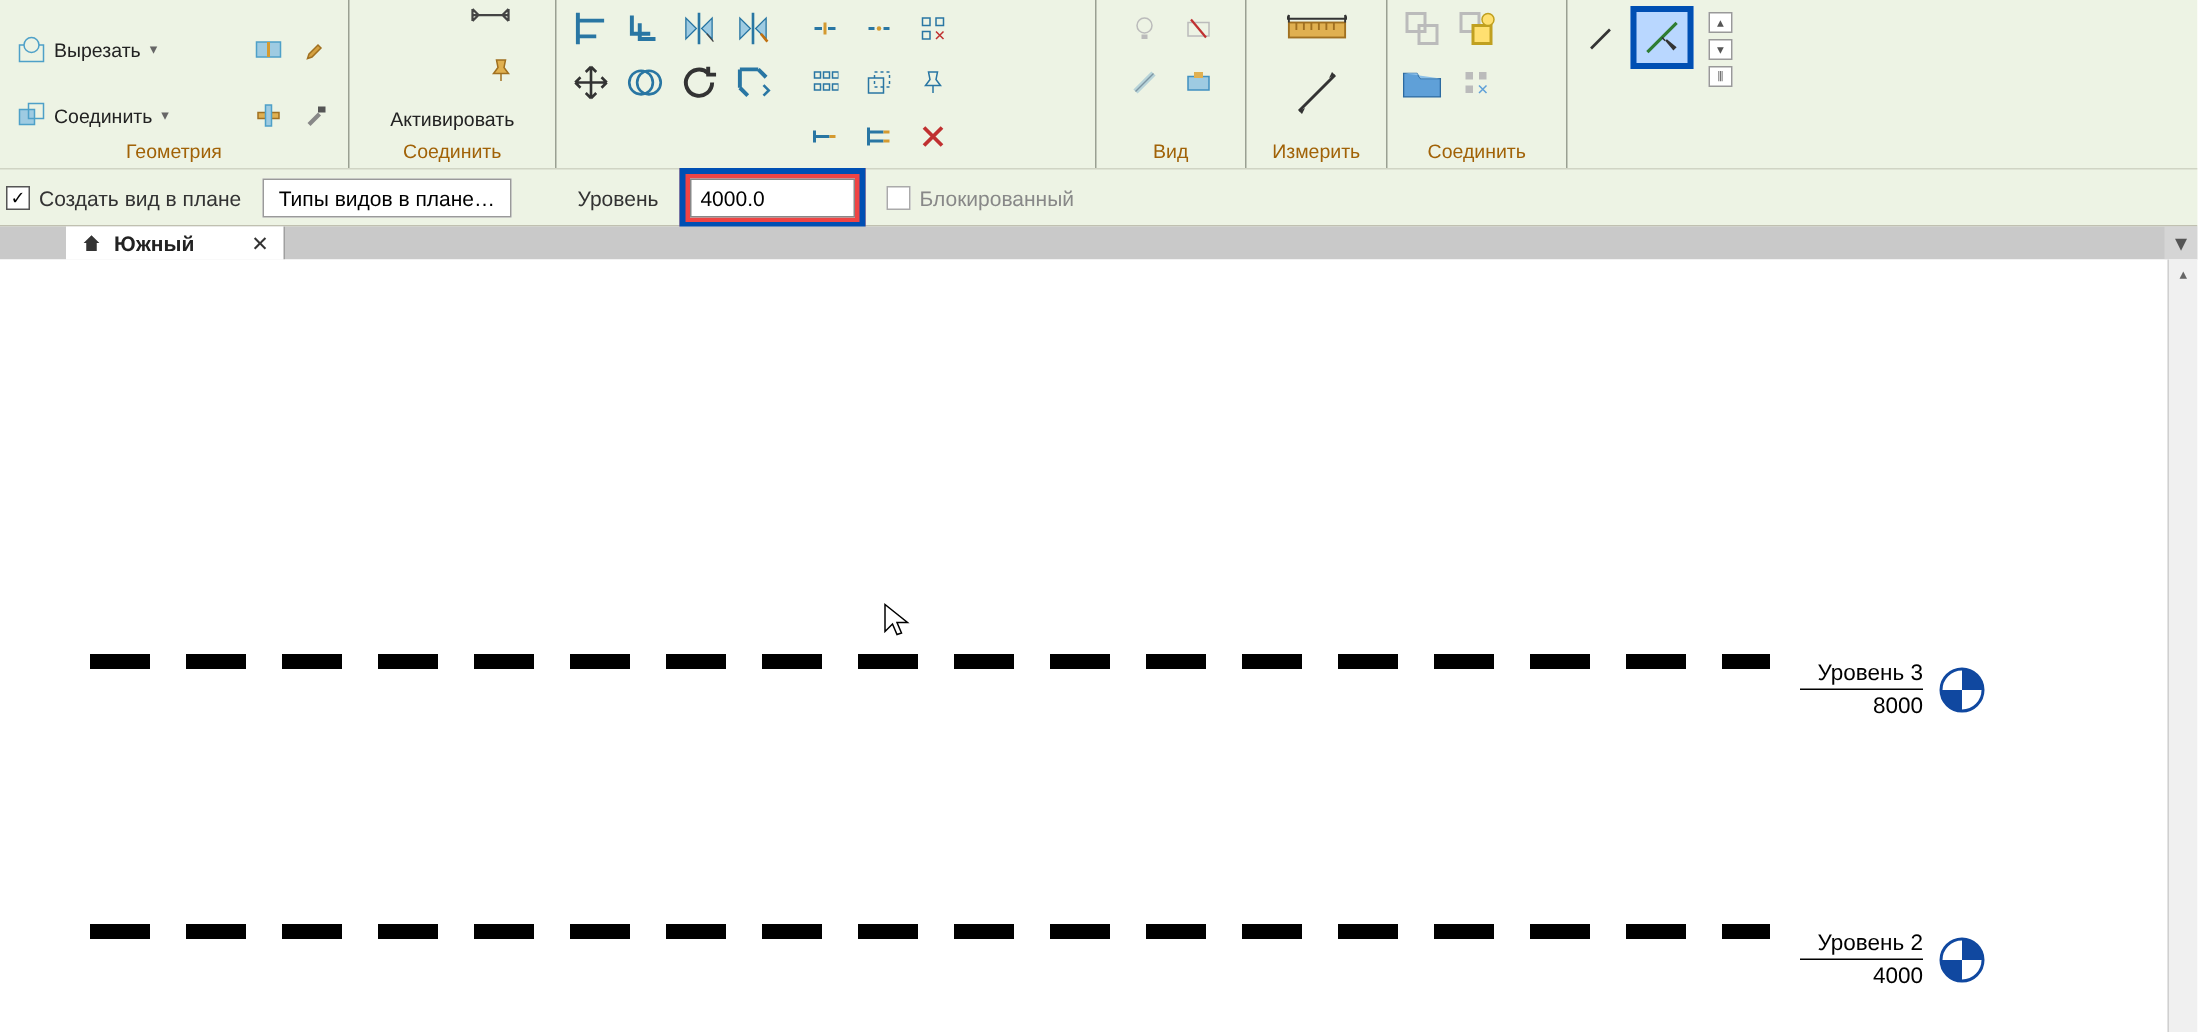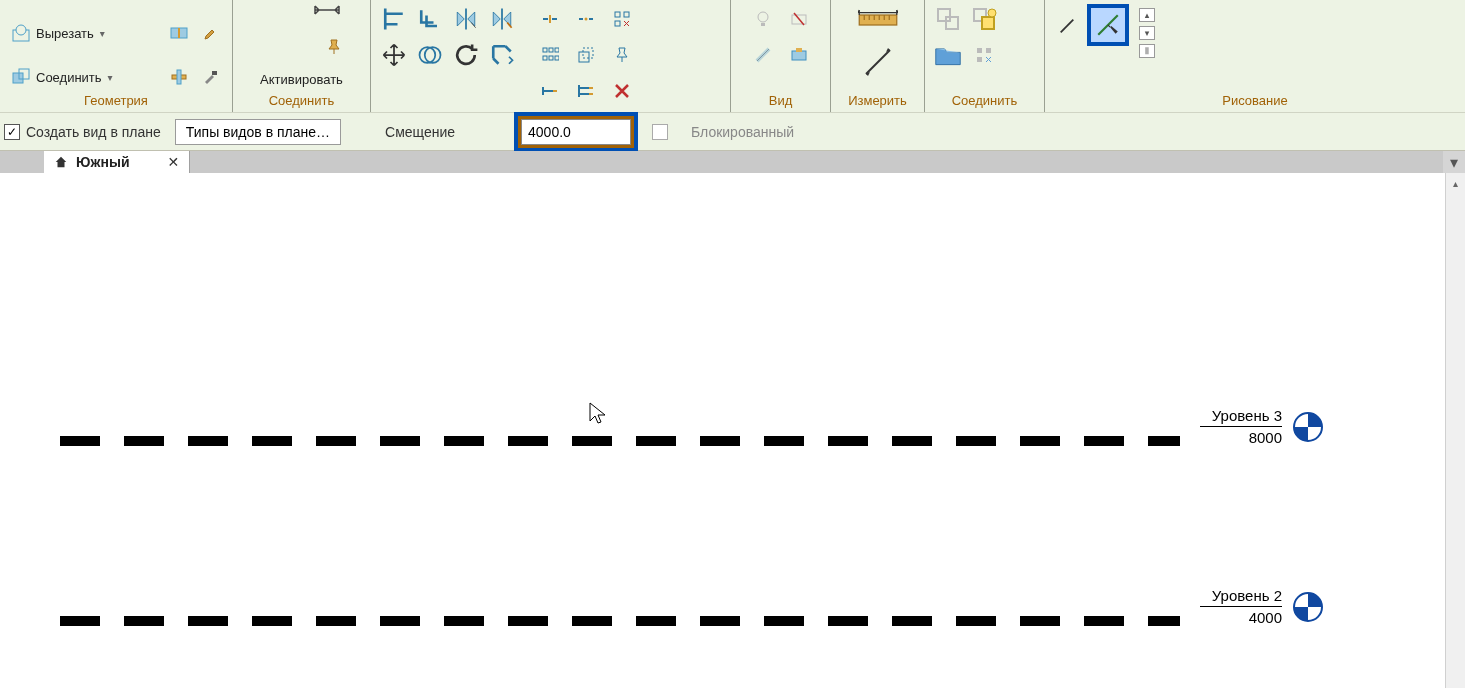--- a/index.html
+++ b/index.html
@@ -36,34 +36,34 @@
   .cell{width:28px;height:28px;display:flex;align-items:center;justify-content:center;}
   .highlight{border:4px solid var(--hl);background:var(--hlbg);width:42px;height:42px;display:flex;align-items:center;justify-content:center;}
 
   .spinners{display:flex;flex-direction:column;gap:4px;margin-left:4px;padding-top:4px;}
   .spin{width:16px;height:14px;border:1px solid #999;background:#fff;display:flex;align-items:center;justify-content:center;font-size:9px;color:#555;}
 
   
   .option-bar{height:38px;background:var(--ribbon-bg);display:flex;align-items:center;gap:14px;padding:0 4px;border-top:1px solid #d0d4c4;font-size:14px;color:#333;}
   .check{width:16px;height:16px;border:1px solid #555;background:#fff;display:inline-flex;align-items:center;justify-content:center;font-size:12px;color:#000;}
   .option-btn{background:#fff;border:1px solid #9a9a9a;padding:4px 10px;font-size:14px;}
-  .offset-wrap{border:4px solid var(--hl);background:#a16207;padding:3px;margin-left:45px;}
+  .offset-wrap{border:4px solid var(--hl);background:#ef4444;padding:3px;}
   .offset-wrap input{border:1px solid #888;height:26px;width:110px;padding:0 6px;font-size:14px;}
 
   
   .tabbar{height:22px;background:var(--tabbar);display:flex;align-items:stretch;position:relative;padding-left:44px;}
   .tab{display:flex;align-items:center;gap:8px;background:#fff;padding:0 10px;font-size:14px;font-weight:700;border-right:1px solid #a0a0a0;}
   .tab .close{font-weight:400;font-size:14px;color:#333;}
   .tabbar .spacer{flex:1;}
   .tabbar .menu{width:22px;display:flex;align-items:center;justify-content:center;color:#555;background:#d5d5d5;}
 
   
   .canvas{position:relative;height:518px;background:#fff;}
   svg.level-line{position:absolute;left:60px;height:40px;}
-  .lvl-end{position:absolute;display:flex;align-items:center;gap:10px;}
+  .lvl-end{position:absolute;display:flex;align-items:center;gap:10px;margin-top:33px;}
   .lvl-text{display:flex;flex-direction:column;align-items:flex-end;font-size:15px;color:#000;}
   .lvl-text .divider{width:82px;border-top:1px solid #000;margin:2px 0;}
   .lvl-marker{width:32px;height:32px;}
 
   
   .cursor{position:absolute;left:588px;top:228px;width:20px;height:24px;}
   .scrollbar{position:absolute;right:0;top:0;bottom:0;width:20px;background:#f0f0f0;border-left:1px solid #d0d0d0;}
   .scrollbar .up{position:absolute;top:0;left:0;right:0;height:20px;display:flex;align-items:center;justify-content:center;color:#666;font-size:10px;}
 </style>
 </head>
@@ -371,36 +371,35 @@
               <path d="M14 14l5 6 2-2-6-5z" fill="#333"></path>
               <path d="M14 14l-2-2" stroke="#333"></path>
             </svg>
         </div>
         <div class="spinners">
           <div class="spin">▴</div>
           <div class="spin">▾</div>
           <div class="spin">⦀</div>
         </div>
       </div>
-      <div class="panel-title">Рисование</div>
     </div>
 
   </div>
 
   <div class="option-bar">
     <label style="display:flex;align-items:center;gap:6px;">
       <span class="check">✓</span>
       <span>Создать вид в плане</span>
     </label>
     <button class="option-btn">Типы видов в плане…</button>
-    <span style="margin-left:30px;">Смещение</span>
+    <span style="margin-left:30px;">Уровень</span>
     <span class="offset-wrap">
       <input type="text" value="4000.0" style="">
     </span>
-    <label style="display:flex;align-items:center;gap:23px;color:#888;">
+    <label style="display:flex;align-items:center;gap:6px;color:#888;">
       <span class="check" style="border-color:#aaa;"></span>
       <span>Блокированный</span>
     </label>
   </div>
 </div>
 
 <div class="tabbar">
   <div class="tab">
     <svg width="14" height="14" viewBox="0 0 16 16">
         <path d="M2 8l6-6 6 6h-2v6H4V8z" fill="#333"></path>

